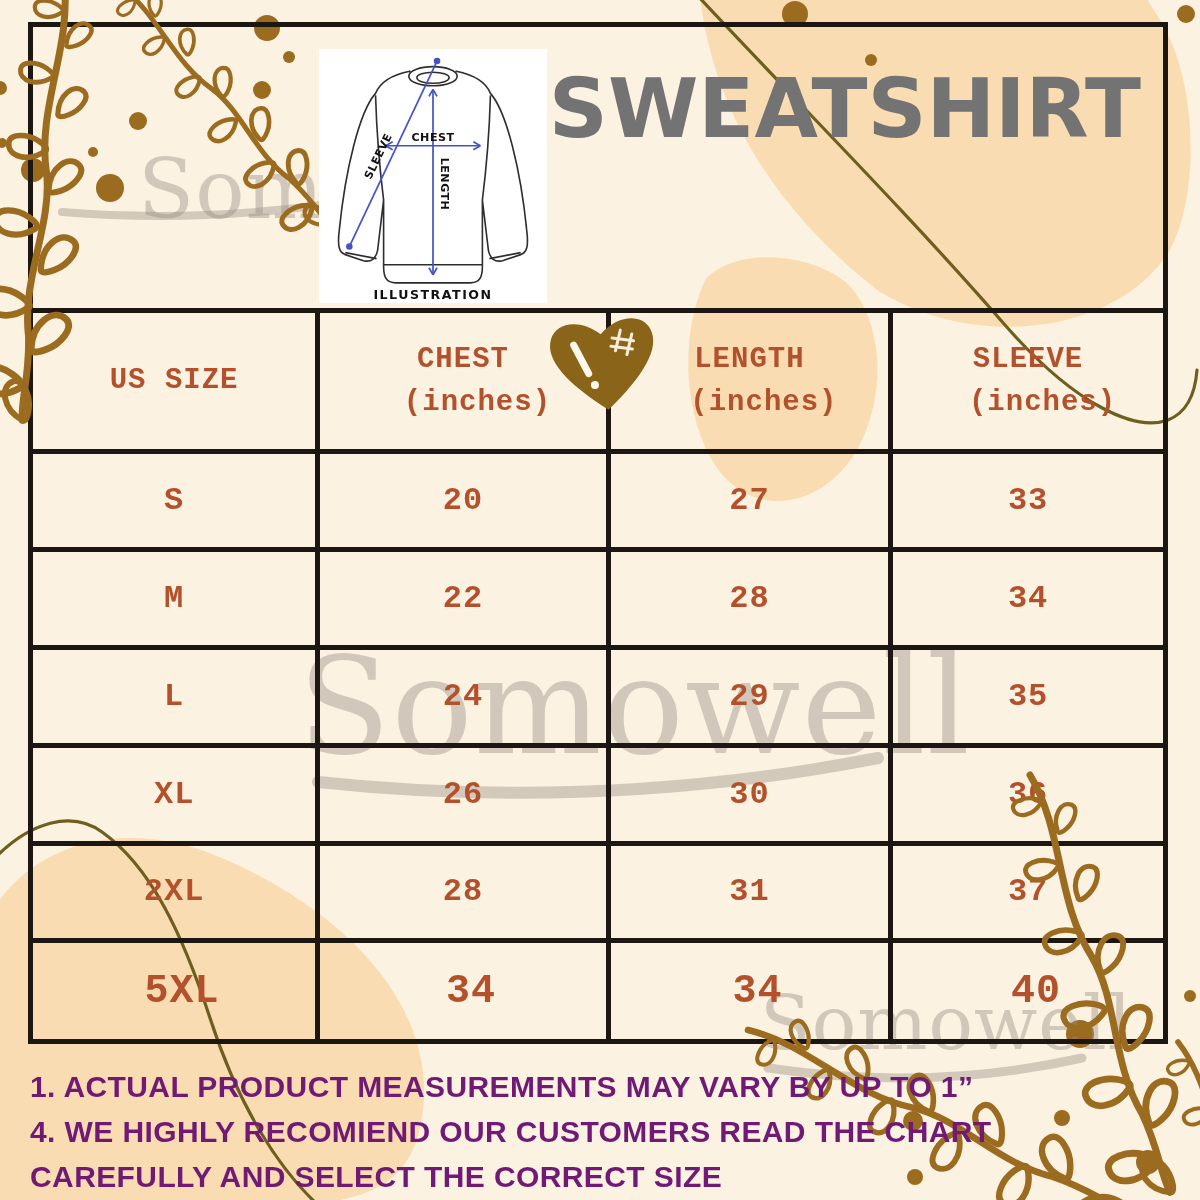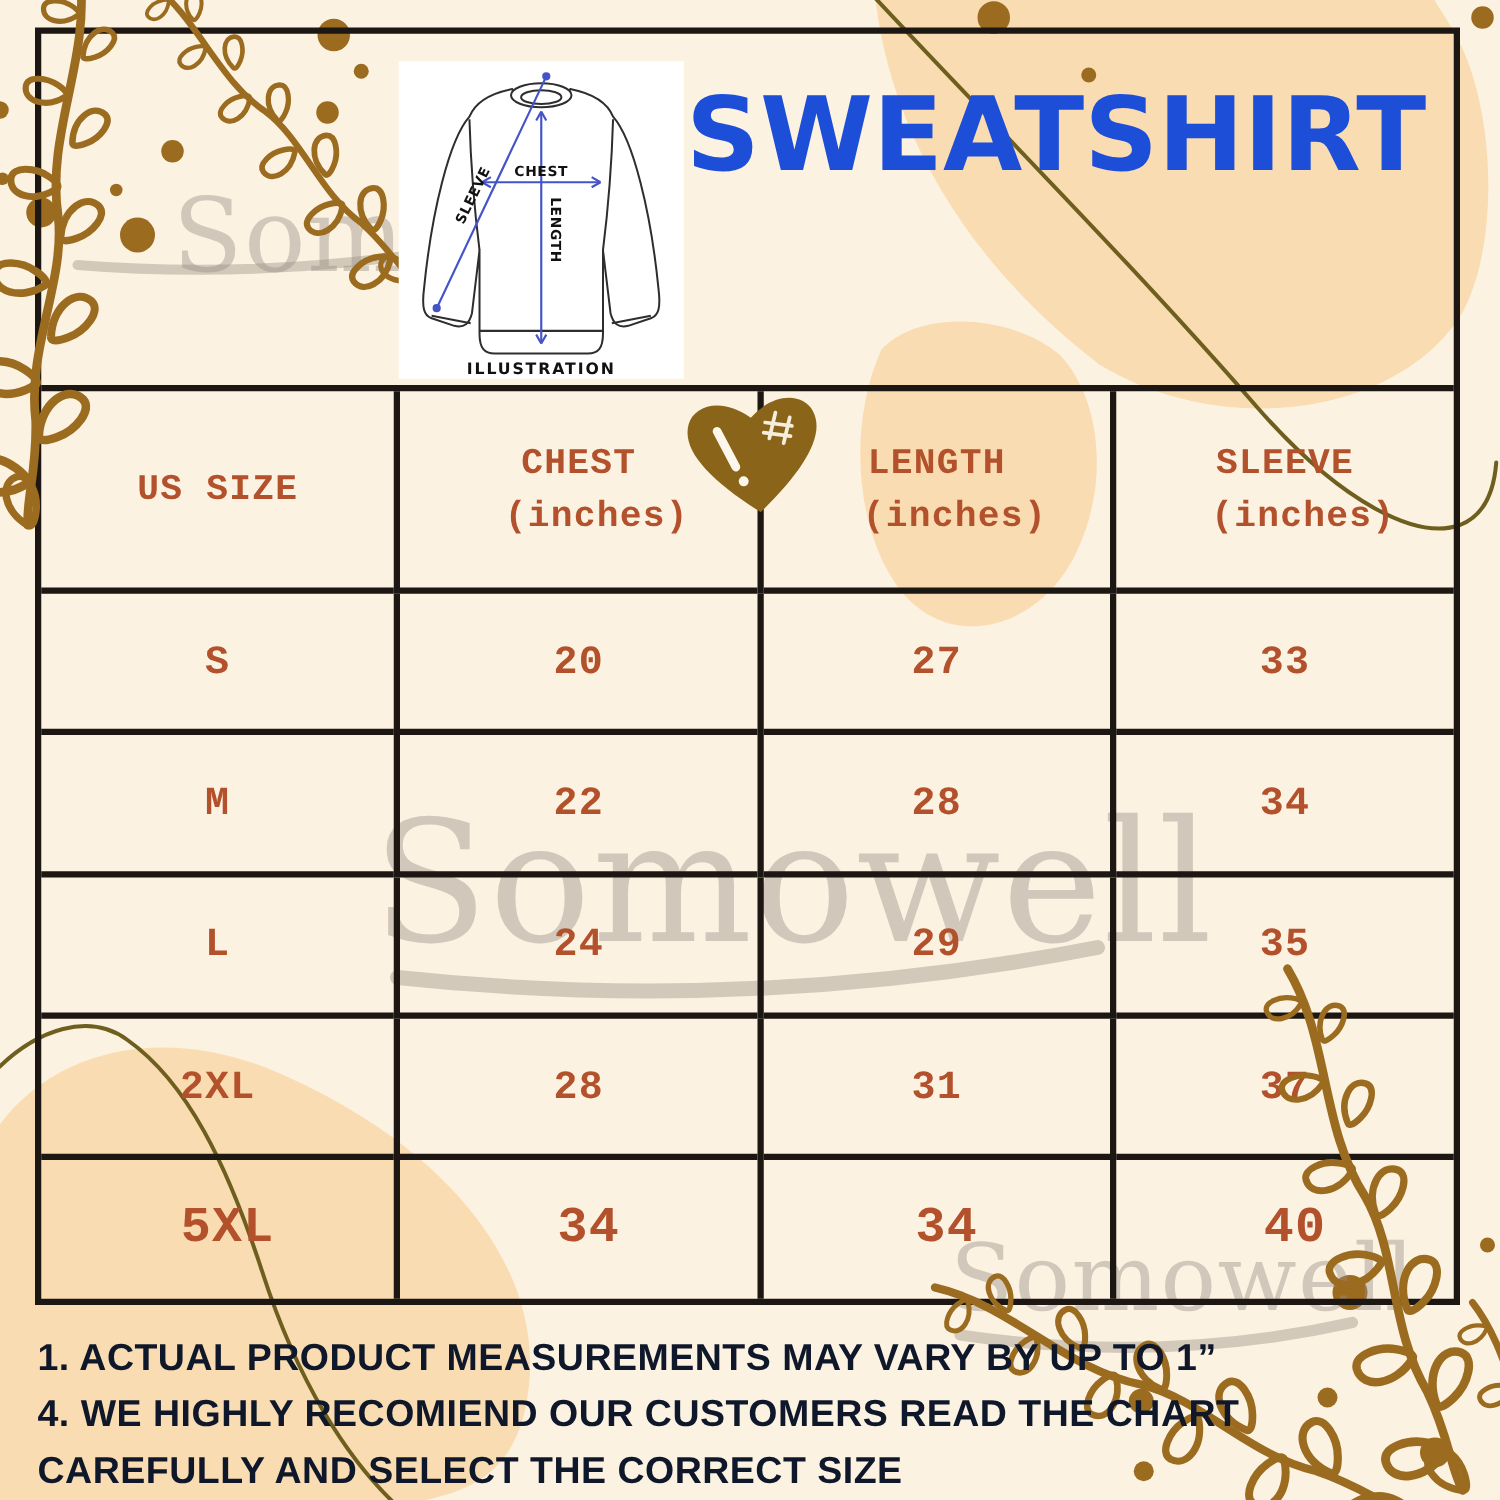--- a/index.html
+++ b/index.html
@@ -22,21 +22,21 @@
     position:absolute; left:28px; top:22px; width:1140px; height:1022px;
     border:5px solid #1c1712; box-sizing:border-box;
   }
   .top-section{position:relative; height:281px; border-bottom:5px solid #1c1712;}
   .illo-box{
     position:absolute; left:286px; top:22px; width:228px; height:254px;
     background:#ffffff; z-index:30;
   }
   .title{
     position:absolute; top:30px; left:470px; right:22px; text-align:right;
-    color:#1d4ed8; font-weight:bold; font-size:82px; line-height:1.26;
+    color:#737373; font-weight:bold; font-size:82px; line-height:1.26;
     letter-spacing:0px; z-index:15;
   }
   .size-table-wrap{position:absolute; left:0; right:0; top:286px; bottom:0;font-family:Liberation Mono, monospace;}
   table.size-table{
     width:100%; height:100%; border-collapse:collapse; table-layout:fixed;
   }
   .size-table col.c1{width:25.2%}.size-table col.c2{width:25.7%}
   .size-table col.c3{width:25.0%}.size-table col.c4{width:24.1%}
   .size-table th,.size-table td{
     border-left:5px solid #1c1712; border-top:5px solid #1c1712;
@@ -46,21 +46,21 @@
   .size-table th:first-child,.size-table td:first-child{border-left:none;}
   .size-table tr.hdr th{border-top:none; height:106px; font-size:29px; letter-spacing:1px;}
   .size-table tr{height:77px;}
   .size-table td{font-size:32px; letter-spacing:1px;}
   .size-table tr.big td{font-size:40px;padding-left:16px;}
   .hdr .unit{display:block; margin-top:10px;margin-left:29px;}
   
   .notes{
     position:absolute; left:30px; top:1064px; width:1150px;
     font-family:"Liberation Sans", sans-serif; font-weight:bold;
-    color:#0f172a; font-size:30px; line-height:1.5; letter-spacing:0.4px;
+    color:#701a75; font-size:30px; line-height:1.5; letter-spacing:0.4px;
     z-index:25;
   }
   
   .stem{stroke:#9b6b1f; stroke-width:7; fill:none; stroke-linecap:round;}
   .leafuse{stroke:#9b6b1f; stroke-width:7; fill:none;}
 </style>
 </head>
 <body>
 
 <div class="canvas">
@@ -171,20 +171,26 @@
           <td>28</td>
           <td>34</td>
         </tr>
         <tr>
           <td>L</td>
           <td>24</td>
           <td>29</td>
           <td>35</td>
         </tr>
         <tr>
+          <td>XL</td>
+          <td>26</td>
+          <td>30</td>
+          <td>36</td>
+        </tr>
+        <tr>
           <td>2XL</td>
           <td>28</td>
           <td>31</td>
           <td>37</td>
         </tr>
         <tr class="big">
           <td>5XL</td>
           <td>34</td>
           <td>34</td>
           <td>40</td>

